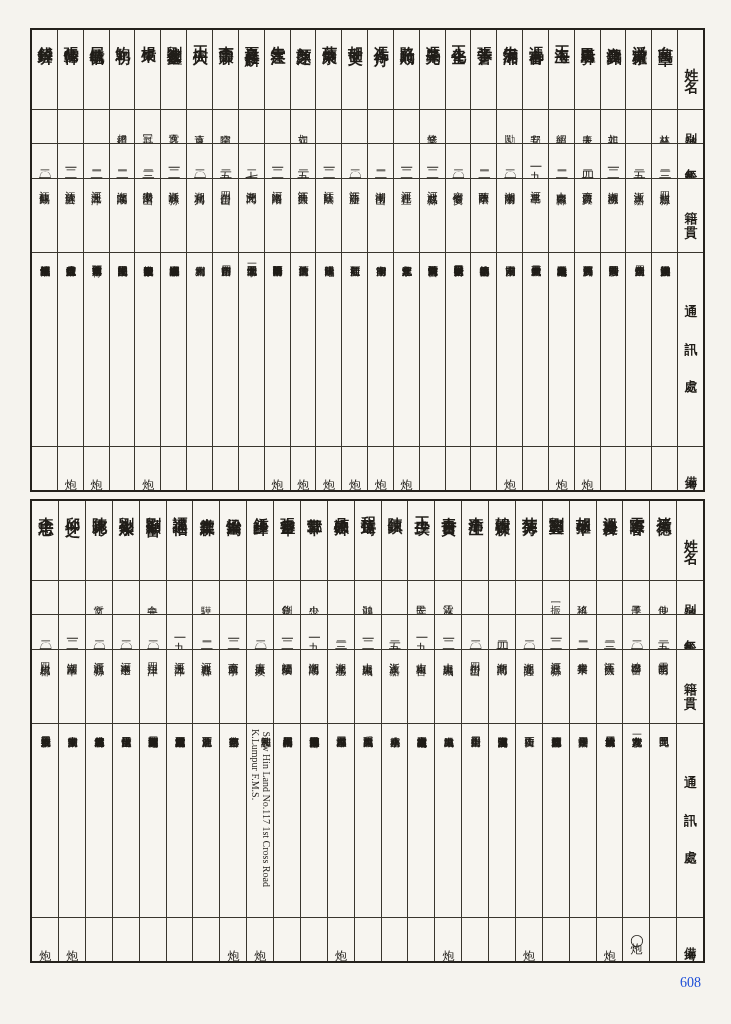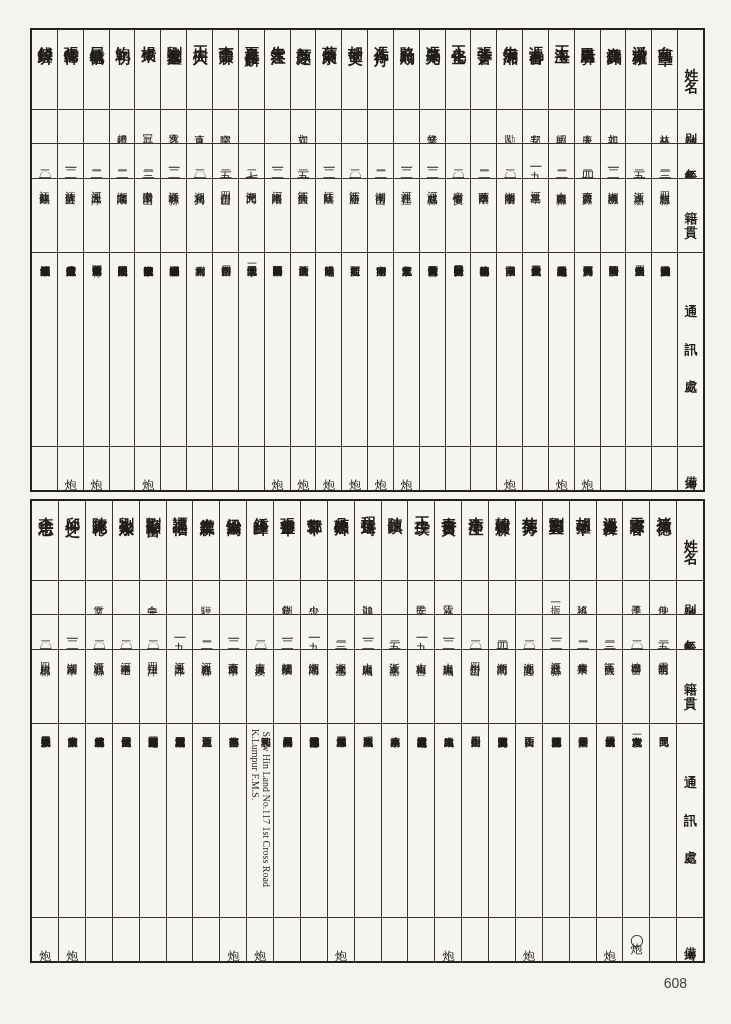--- a/index.html
+++ b/index.html
@@ -48,24 +48,24 @@
   .header-col .vtext { font-weight: bold; }
   .header-col .cell  { align-items: center; padding-top: 0; }
   .header-col .name .vtext    { font-size: 14px; letter-spacing: 12px; }
   .header-col .alias .vtext   { font-size: 12px; letter-spacing: 3px; }
   .header-col .age .vtext     { font-size: 12px; letter-spacing: 3px; }
   .header-col .origin .vtext  { font-size: 13px; letter-spacing: 14px; }
   .header-col .address .vtext { font-size: 13px; letter-spacing: 38px; }
   .header-col .remark .vtext  { font-size: 12px; letter-spacing: 3px; }
   .page-number {
     position: absolute;
-    right: 44px; top: 975px;
+    right: 30px; top: 975px;
     font-size: 14px;
-    font-family: Liberation Sans, sans-serif;
-    color: #404040;
+    font-family: Liberation Serif, serif;
+    color: #1d4ed8;
   }
 </style>
 </head>
 <body>
 
 <div class="sheet">
   <section class="table" id="table-top">
       <div class="col header-col">
         <div class="cell name">
           <span class="vtext">姓名</span>

